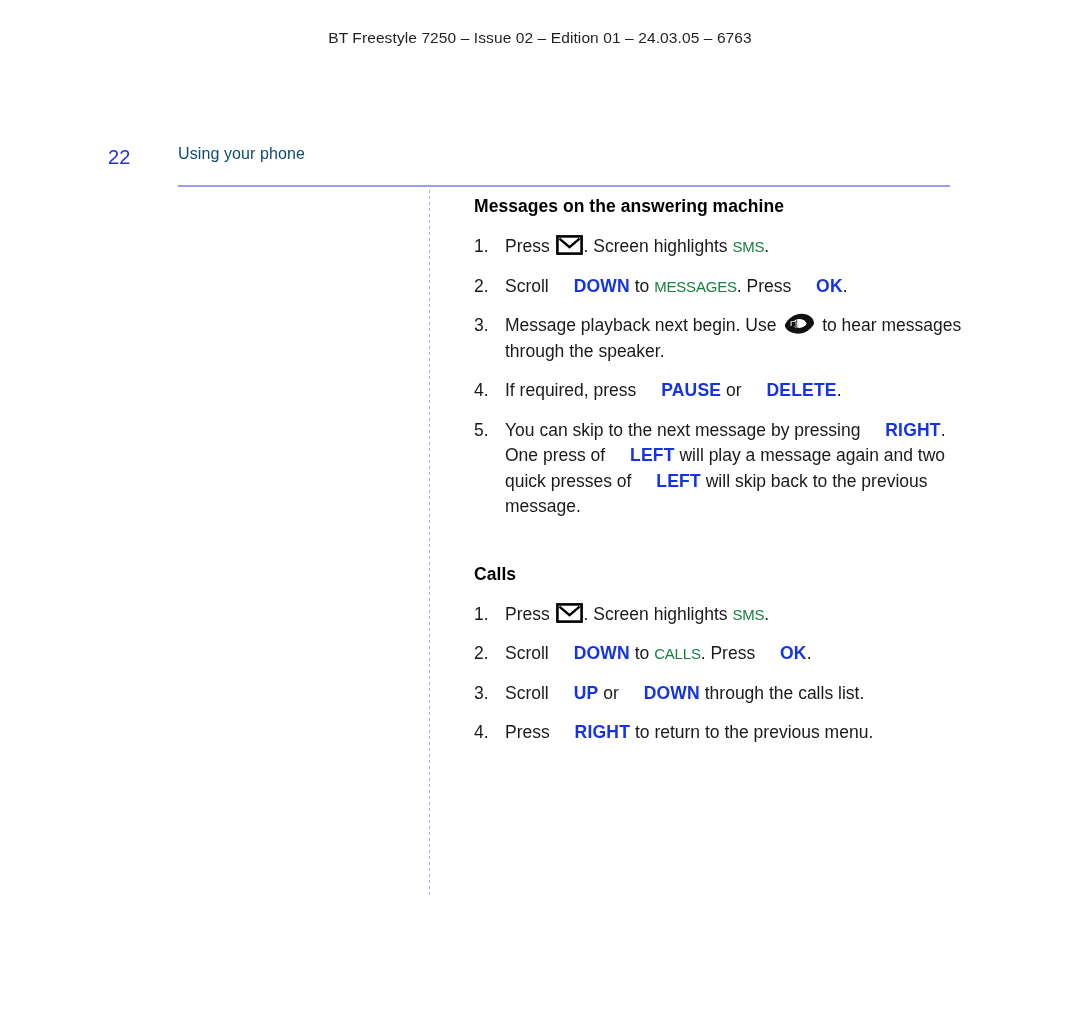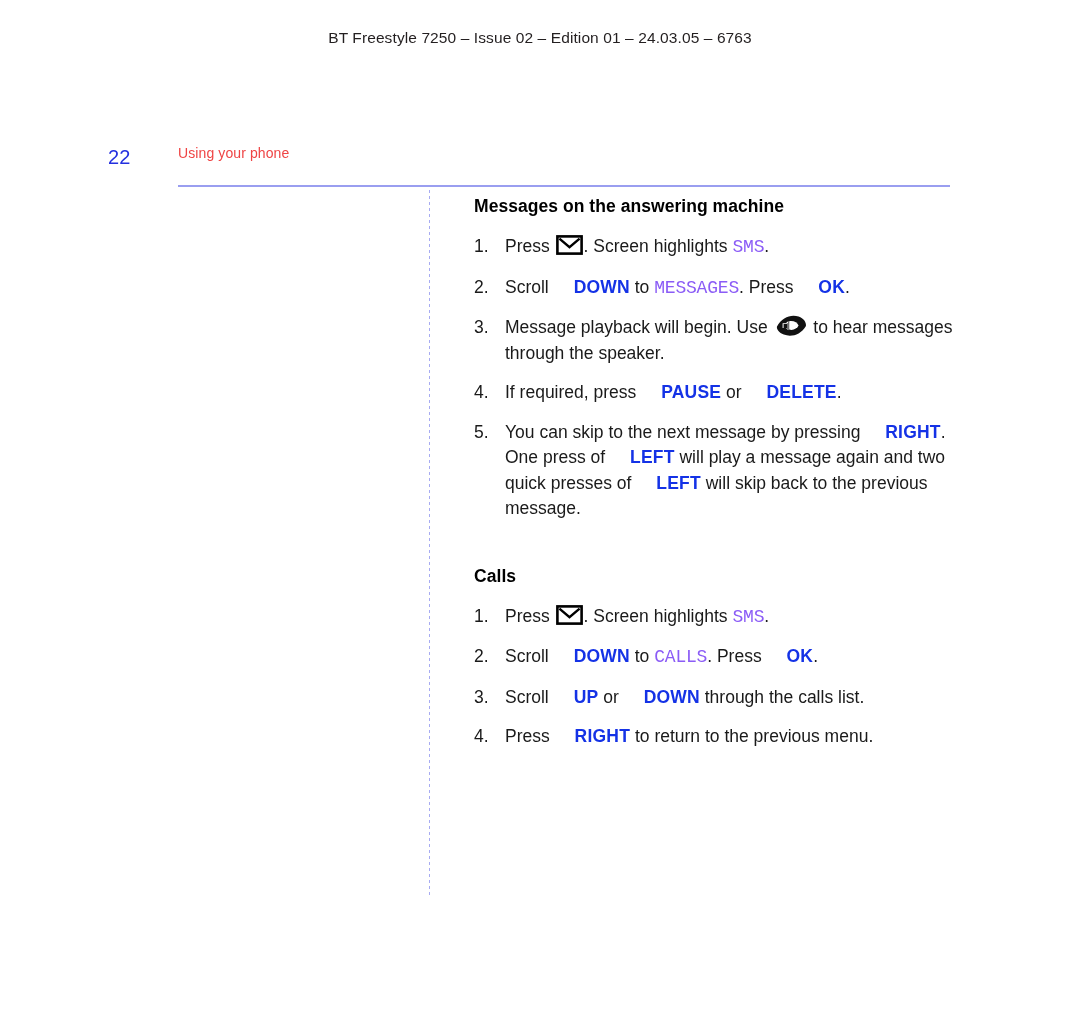--- a/index.html
+++ b/index.html
@@ -34,22 +34,22 @@
     top: 146px;
     left: 108px;
     font-size: 20px;
     color: #2430df;
     letter-spacing: 0.2px;
   }
   .chapter-title {
     position: absolute;
     top: 145px;
     left: 178px;
-    font-size: 14px;
-    color: #ef4444;
+    font-size: 16px;
+    color: #0c4a6e;
     letter-spacing: 0.1px;
   }
 
   
   .hrule {
     position: absolute;
     top: 185px;
     left: 178px;
     width: 772px;
     height: 2px;
@@ -109,24 +109,24 @@
     color: #1a1a1a;
   }
 
   .key {
     color: #1432e6;
     font-weight: bold;
     letter-spacing: 0.2px;
     margin-left: 20px;
   }
   .lcd {
-    font-family: Liberation Mono, monospace;
-    font-size: 18px;
+    font-family: Liberation Sans, sans-serif;
+    font-size: 15px;
     letter-spacing: -0.2px;
-    color: #8b5cf6;
+    color: #15803d;
   }
 
   
   .icon-inline {
     display: inline-block;
     vertical-align: -3px;
     line-height: 0;
   }
   .icon-envelope { width: 27px; height: 20px; margin: 0 1px; }
   .icon-speaker  { width: 31px; height: 21px; margin: 0 2px 0 3px; }
@@ -144,21 +144,21 @@
 <div class="vrule"></div>
 
 <div class="column" id="body-column">
     <h2 class="section-head">Messages on the answering machine</h2>
     <ol class="steps">
       <li><span class="num">1.</span><span>Press </span><span class="icon-inline icon-envelope"><svg viewBox="0 0 27 20" width="27" height="20" aria-hidden="true">
             <rect x="1.4" y="1.4" width="24.2" height="17.2" fill="#ffffff" stroke="#000000" stroke-width="2.6"></rect>
             <path d="M3.4 3.6 L13.5 12.2 L23.6 3.6" fill="none" stroke="#000000" stroke-width="2.4" stroke-linejoin="miter"></path>
           </svg></span><span>. Screen highlights </span><span class="lcd">SMS</span><span>.</span></li>
       <li><span class="num">2.</span><span>Scroll </span><span class="key">DOWN</span><span> to </span><span class="lcd">MESSAGES</span><span>. Press </span><span class="key">OK</span><span>.</span></li>
-      <li><span class="num">3.</span><span>Message playback will begin. Use </span><span class="icon-inline icon-speaker"><svg viewBox="0 0 31 21" width="31" height="21" aria-hidden="true">
+      <li><span class="num">3.</span><span>Message playback next begin. Use </span><span class="icon-inline icon-speaker"><svg viewBox="0 0 31 21" width="31" height="21" aria-hidden="true">
             <path d="M1 11.4 C6 2.4 15 -1 22.6 1.6 C28.6 3.6 30.6 8.6 29.8 11.2 C24.6 19.8 15.4 22.4 7.8 19.6 C2.2 17.6 0.4 13.6 1 11.4 Z" fill="#111111"></path>
             <path d="M13.2 6.2 C17.6 5.4 21.4 7.4 22.6 10.6 C21.2 13.8 17.2 15.6 13.2 14.6 Z" fill="#ffffff"></path>
             <path d="M6.6 8.2 h3.2 l2.6 -2.2 v9.2 l-2.6 -2.2 h-3.2 z" fill="#ffffff"></path>
             <path d="M7.6 9.1 h2.6 l1.4 -1.2 v6.4 l-1.4 -1.2 h-2.6 z" fill="#111111"></path>
           </svg></span><span> to hear messages through the speaker.</span></li>
       <li><span class="num">4.</span><span>If required, press </span><span class="key">PAUSE</span><span> or </span><span class="key">DELETE</span><span>.</span></li>
       <li><span class="num">5.</span><span>You can skip to the next message by pressing </span><span class="key">RIGHT</span><span>. One press of </span><span class="key">LEFT</span><span> will play a message again and two quick presses of </span><span class="key">LEFT</span><span> will skip back to the previous message.</span></li>
     </ol>
     <h2 class="section-head calls">Calls</h2>
     <ol class="steps">

